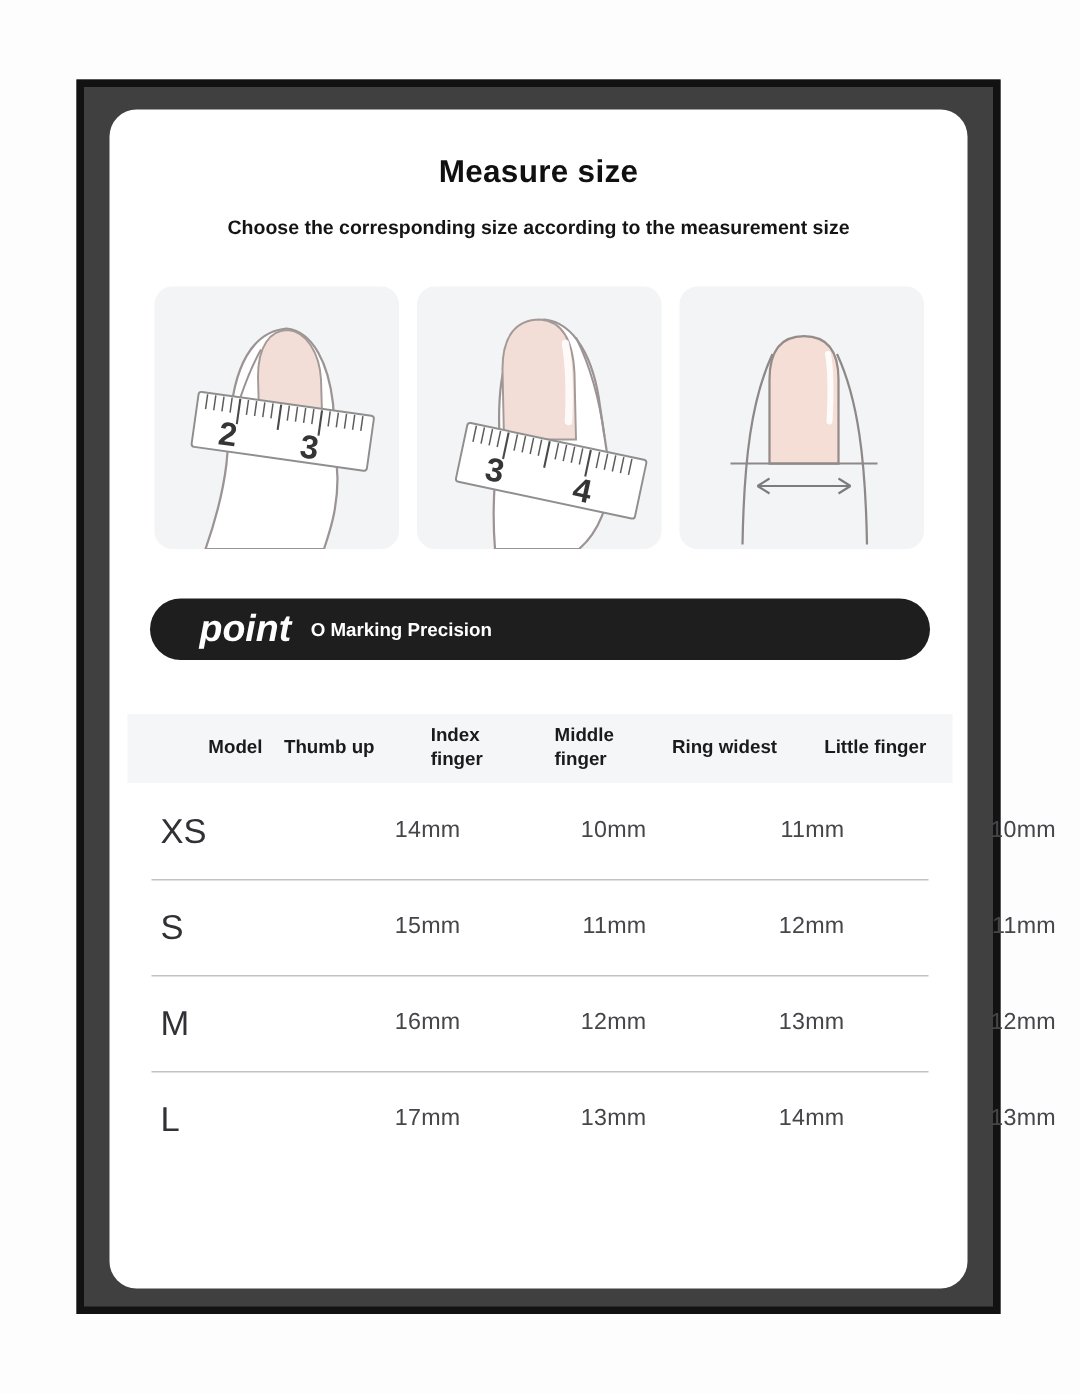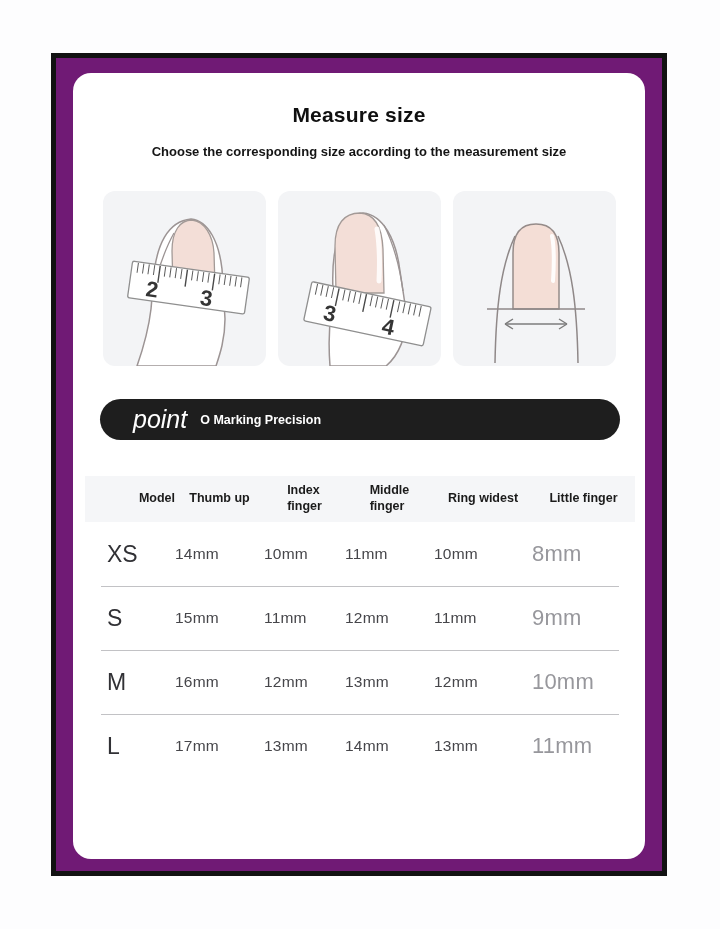--- a/index.html
+++ b/index.html
@@ -2,21 +2,21 @@
 <html><head>
 <meta charset="utf-8">
 <style>
   html,body { margin:0; padding:0; }
   body {
     width:720px; height:929px; position:relative; overflow:hidden;
     background:#fdfdfe; font-family:"Liberation Sans", sans-serif;
   }
   .frame {
     position:absolute; left:51px; top:53px; width:616px; height:823px;
-    border:5px solid #121212; background:#701a75; box-sizing:border-box;
+    border:5px solid #121212; background:#404040; box-sizing:border-box;
   }
   .card {
     position:absolute; left:17px; top:15px; width:572px; height:786px;
     background:#ffffff; border-radius:18px;
   }
   .title {
     margin:30px 0 0; text-align:center; font-size:21px; font-weight:700;
     color:#101010; letter-spacing:.2px;
   }
   .subtitle {
@@ -29,40 +29,40 @@
   .panel svg { display:block; }
   .tape-num { font-family:"Liberation Sans", sans-serif; font-weight:700; fill:#353535; }
   .instructions {
     margin:15px 0 0 27px; width:524px; font-size:13.5px; font-weight:700;
     color:#111; line-height:1.48; white-space:pre-line;
   }
   .banner {
     margin:33px 0 0 27px; width:520px; height:41px; background:#1e1e1e;
     border-radius:21px; display:flex; align-items:center; color:#fff; box-sizing:border-box;
   }
-  .point-label { font-style:italic; font-size:25px; margin-left:33px; font-weight:400; }
+  .point-label { font-style:italic; font-size:25px; margin-left:33px; font-weight:700; }
   .tip1 { margin-left:27px; font-size:11px; font-weight:700; line-height:1.35; white-space:pre-line; }
   .tip2 { margin-left:13px; font-size:12.5px; font-weight:700; }
   .size-table { margin:36px 0 0 12px; width:550px; }
   .thead, .trow {
     display:grid; grid-template-columns:90px 89px 81px 89px 98px 103px; align-items:center;
   }
   .thead {
     background:#f5f6f8; height:46px; font-size:12.5px; font-weight:700; color:#1b1b1b;
   }
   .th { text-align:center; line-height:1.25; }
   .th-inner { display:inline-block; text-align:left; white-space:pre-line; }
   .th-model { text-align:right; padding-left:23px; }
-  .trow { height:64px; position:relative; }
+  .trow { height:64px; position:relative;gap:43px; }
   .trow + .trow::before {
     content:""; position:absolute; top:0; left:16px; right:16px;
     border-top:1px solid #c2c2c5;
   }
   .model-cell { padding-left:22px; font-size:23px; color:#313135; }
-  .val { text-align:left; font-size:15.5px; color:#46464a; letter-spacing:.2px; }
+  .val { text-align:right; font-size:15.5px; color:#46464a; letter-spacing:.2px; }
   .val-muted { color:#97979c; font-size:22px; }
 </style>
 </head>
 <body>
 
 <div class="frame">
   <div class="card">
 
     <h1 class="title">Measure size</h1>
     <div class="subtitle">Choose the corresponding size according to the measurement size</div>

